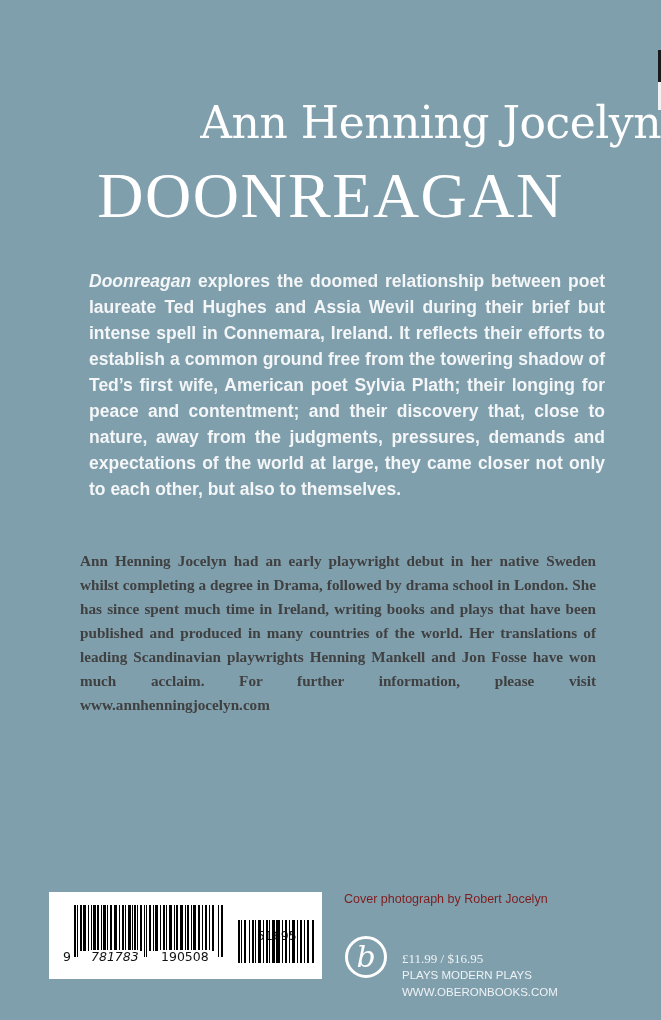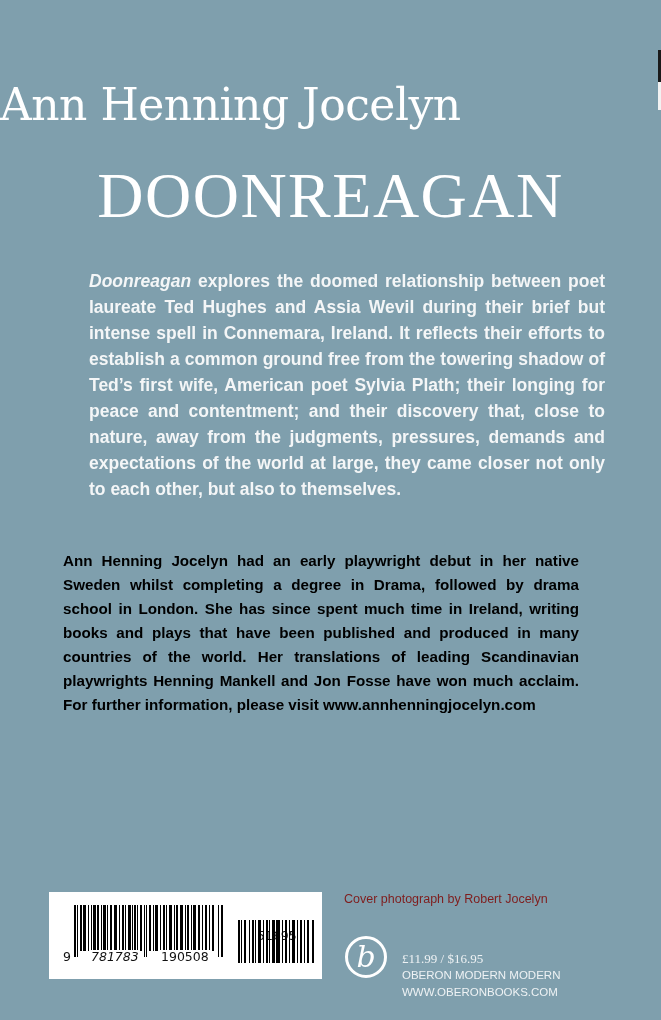--- a/index.html
+++ b/index.html
@@ -27,22 +27,22 @@
       left: 658px;
       top: 82px;
       width: 3px;
       height: 28px;
       background: #f2f2f2;
     }
     .author {
       position: absolute;
       left: 0;
       width: 661px;
-      top: 77px;
-      text-align: left;
+      top: 95px;
+      text-align: right;
       font-family: "DejaVu Serif", "Liberation Serif", serif;
       font-size: 44px;
       line-height: 56px;
       letter-spacing: -0.5px;
       color: #ffffff;
       margin: 0;
       font-weight: normal;
     }
     .title {
       position: absolute;
@@ -69,29 +69,29 @@
       font-weight: bold;
       text-align: justify;
       color: #f4f6f7;
       margin: 16px;
     }
     .blurb em {
       font-style: italic;
     }
     .bio {
       position: absolute;
-      left: 63px;
+      left: 80px;
       width: 516px;
       top: 549px;
-      font-family: Liberation Sans, sans-serif;
+      font-family: Liberation Serif, serif;
       font-size: 15.2px;
       line-height: 24px;
       font-weight: bold;
       text-align: justify;
-      color: #000000;
+      color: #404040;
       margin: 0;
     }
     .barcode-box {
       position: absolute;
       left: 49px;
       top: 892px;
       width: 273px;
       height: 87px;
       background: #ffffff;
     }
@@ -271,15 +271,15 @@
 </div>
 
 <div class="credit">Cover photograph by Robert Jocelyn</div>
 
 <div class="logo">
   <span>b</span>
 </div>
 
 <div class="pub-info">
   <div class="price">£11.99 / $16.95</div>
-  <div>OBERON MODERN MODERN</div>
+  <div>PLAYS MODERN PLAYS</div>
   <div>WWW.OBERONBOOKS.COM</div>
 </div>
 
 </body></html>

